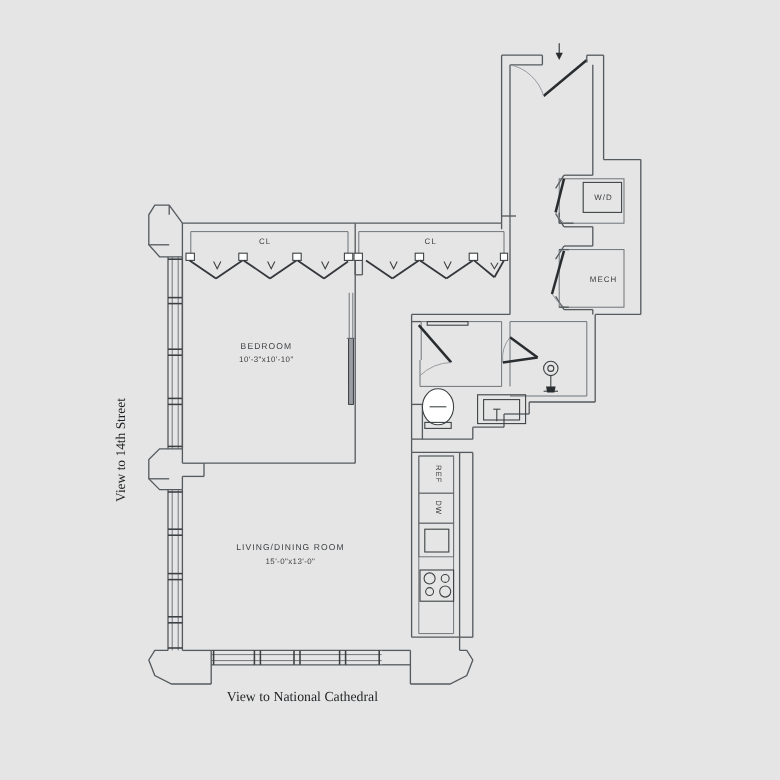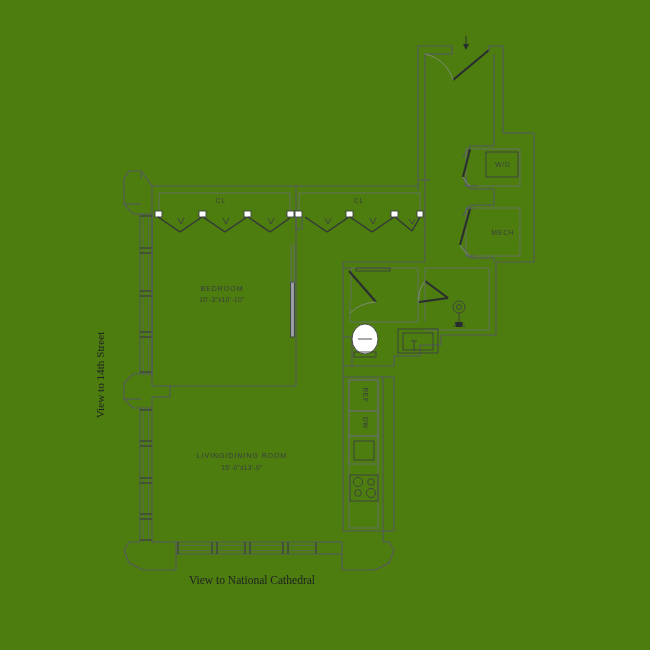--- a/index.html
+++ b/index.html
@@ -10,21 +10,21 @@
   body {
     width: 650px;
     height: 650px;
     overflow: hidden;
     font-family: "Liberation Sans", sans-serif;
   }
   #plan-root {
     position: relative;
     width: 650px;
     height: 650px;
-    background: #4d7c0f;
+    background: #e5e5e5;
   }
   svg#floorplan {
     position: absolute;
     left: 0;
     top: 0;
     width: 650px;
     height: 650px;
     display: block;
   }
   .wall {

